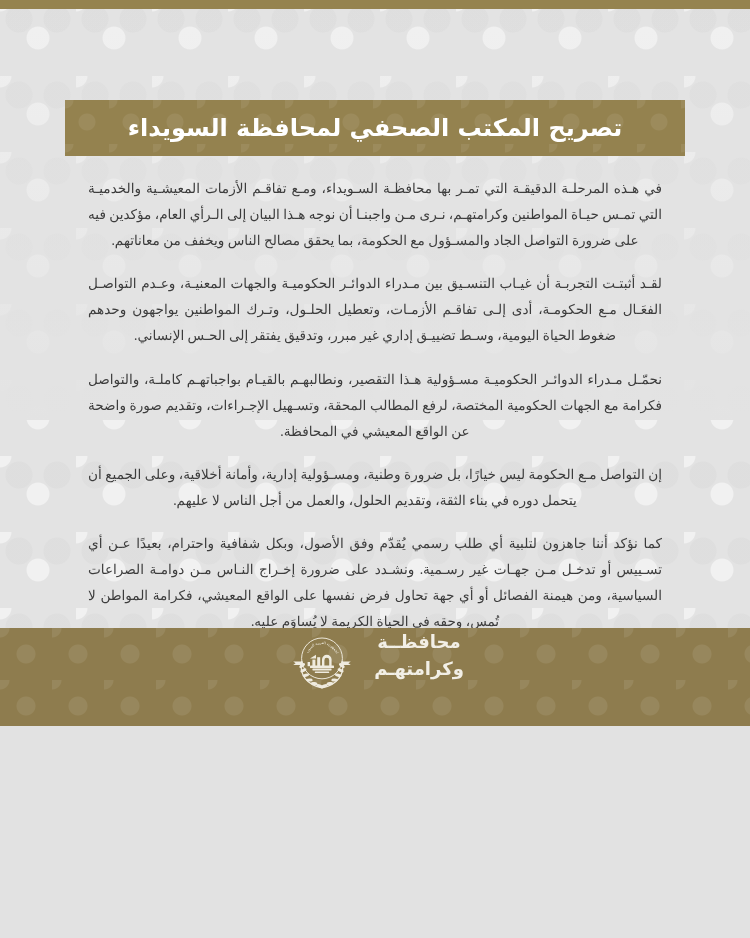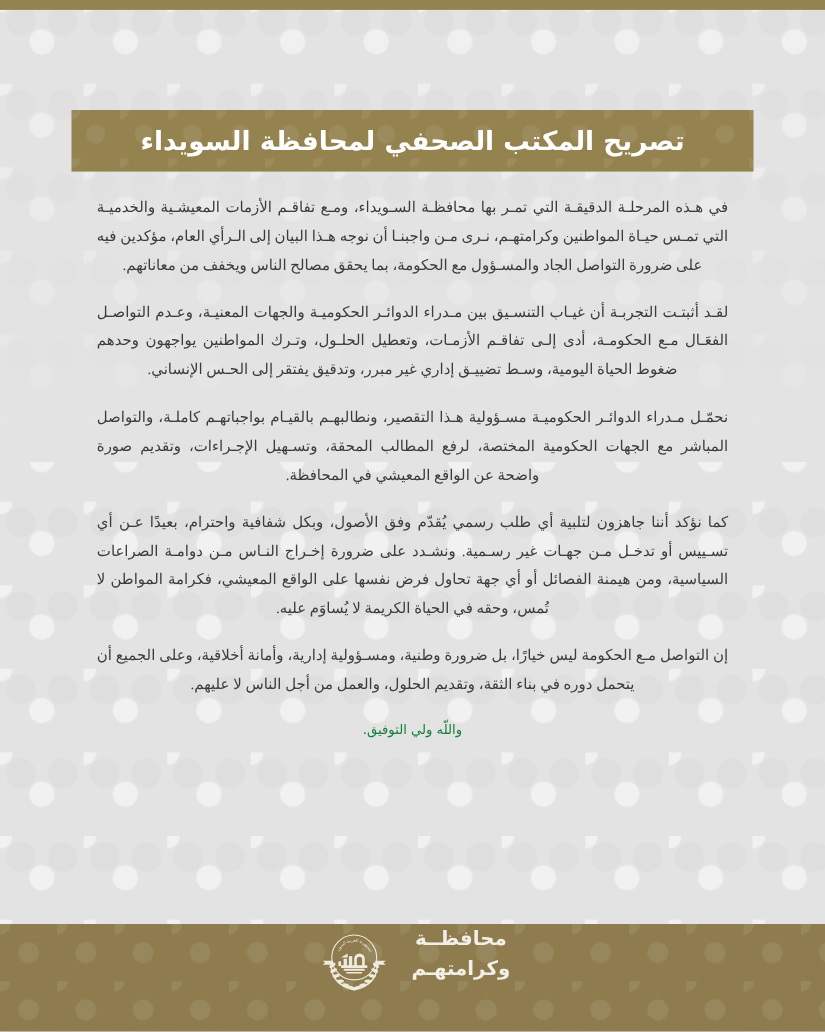--- a/index.html
+++ b/index.html
@@ -10,21 +10,21 @@
     width: 750px;
     height: 938px;
     font-family: "DejaVu Sans", "Liberation Sans", sans-serif;
     background: #e2e2e2;
     overflow: hidden;
   }
 
   .poster {
     position: relative;
     width: 750px;
-    height: 938px;
+    height: 726px;
     background: #e3e3e3;
     overflow: hidden;
   }
 
   
   .texture {
     position: absolute;
     inset: 0;
     pointer-events: none;
     opacity: 0.55;
@@ -170,23 +170,23 @@
 
   <div class="top-strip"></div>
 
   <div class="title-banner">
     <div class="title-text">تصريح المكتب الصحفي لمحافظة السويداء</div>
   </div>
 
   <div class="body-copy">
     <p class="para">في هـذه المرحلـة الدقيقـة التي تمـر بها محافظـة السـويداء، ومـع تفاقـم الأزمات المعيشـية والخدميـة التي تمـس حيـاة المواطنين وكرامتهـم، نـرى مـن واجبنـا أن نوجه هـذا البيان إلى الـرأي العام، مؤكدين فيه على ضرورة التواصل الجاد والمسـؤول مع الحكومة، بما يحقق مصالح الناس ويخفف من معاناتهم.</p>
     <p class="para">لقـد أثبتـت التجربـة أن غيـاب التنسـيق بين مـدراء الدوائـر الحكوميـة والجهات المعنيـة، وعـدم التواصـل الفعَـال مـع الحكومـة، أدى إلـى تفاقـم الأزمـات، وتعطيل الحلـول، وتـرك المواطنين يواجهون وحدهم ضغوط الحياة اليومية، وسـط تضييـق إداري غير مبرر، وتدقيق يفتقر إلى الحـس الإنساني.</p>
-    <p class="para">نحمّـل مـدراء الدوائـر الحكوميـة مسـؤولية هـذا التقصير، ونطالبهـم بالقيـام بواجباتهـم كاملـة، والتواصل المباشر مع الجهات الحكومية المختصة، لرفع المطالب المحقة، وتسـهيل الإجـراءات، وتقديم صورة واضحة عن الواقع المعيشي في المحافظة.</p>
+    <p class="para">نحمّـل مـدراء الدوائـر الحكوميـة مسـؤولية هـذا التقصير، ونطالبهـم بالقيـام بواجباتهـم كاملـة، والتواصل فكرامة مع الجهات الحكومية المختصة، لرفع المطالب المحقة، وتسـهيل الإجـراءات، وتقديم صورة واضحة عن الواقع المعيشي في المحافظة.</p>
+    <p class="para">إن التواصل مـع الحكومة ليس خيارًا، بل ضرورة وطنية، ومسـؤولية إدارية، وأمانة أخلاقية، وعلى الجميع أن يتحمل دوره في بناء الثقة، وتقديم الحلول، والعمل من أجل الناس لا عليهم.</p>
     <p class="para">كما نؤكد أننا جاهزون لتلبية أي طلب رسمي يُقدّم وفق الأصول، وبكل شفافية واحترام، بعيدًا عـن أي تسـييس أو تدخـل مـن جهـات غير رسـمية. ونشـدد على ضرورة إخـراج النـاس مـن دوامـة الصراعات السياسية، ومن هيمنة الفصائل أو أي جهة تحاول فرض نفسها على الواقع المعيشي، فكرامة المواطن لا تُمس، وحقه في الحياة الكريمة لا يُساوَم عليه.</p>
-    <p class="para">إن التواصل مـع الحكومة ليس خيارًا، بل ضرورة وطنية، ومسـؤولية إدارية، وأمانة أخلاقية، وعلى الجميع أن يتحمل دوره في بناء الثقة، وتقديم الحلول، والعمل من أجل الناس لا عليهم.</p>
     <p class="closing">واللّه ولي التوفيق.</p>
   </div>
 
   <div class="footer-band">
     <div class="footer-inner">
 
       <div class="footer-wordmark">
         <span>محافظــة</span>
         <span>وكرامتهـم</span>
       </div>

